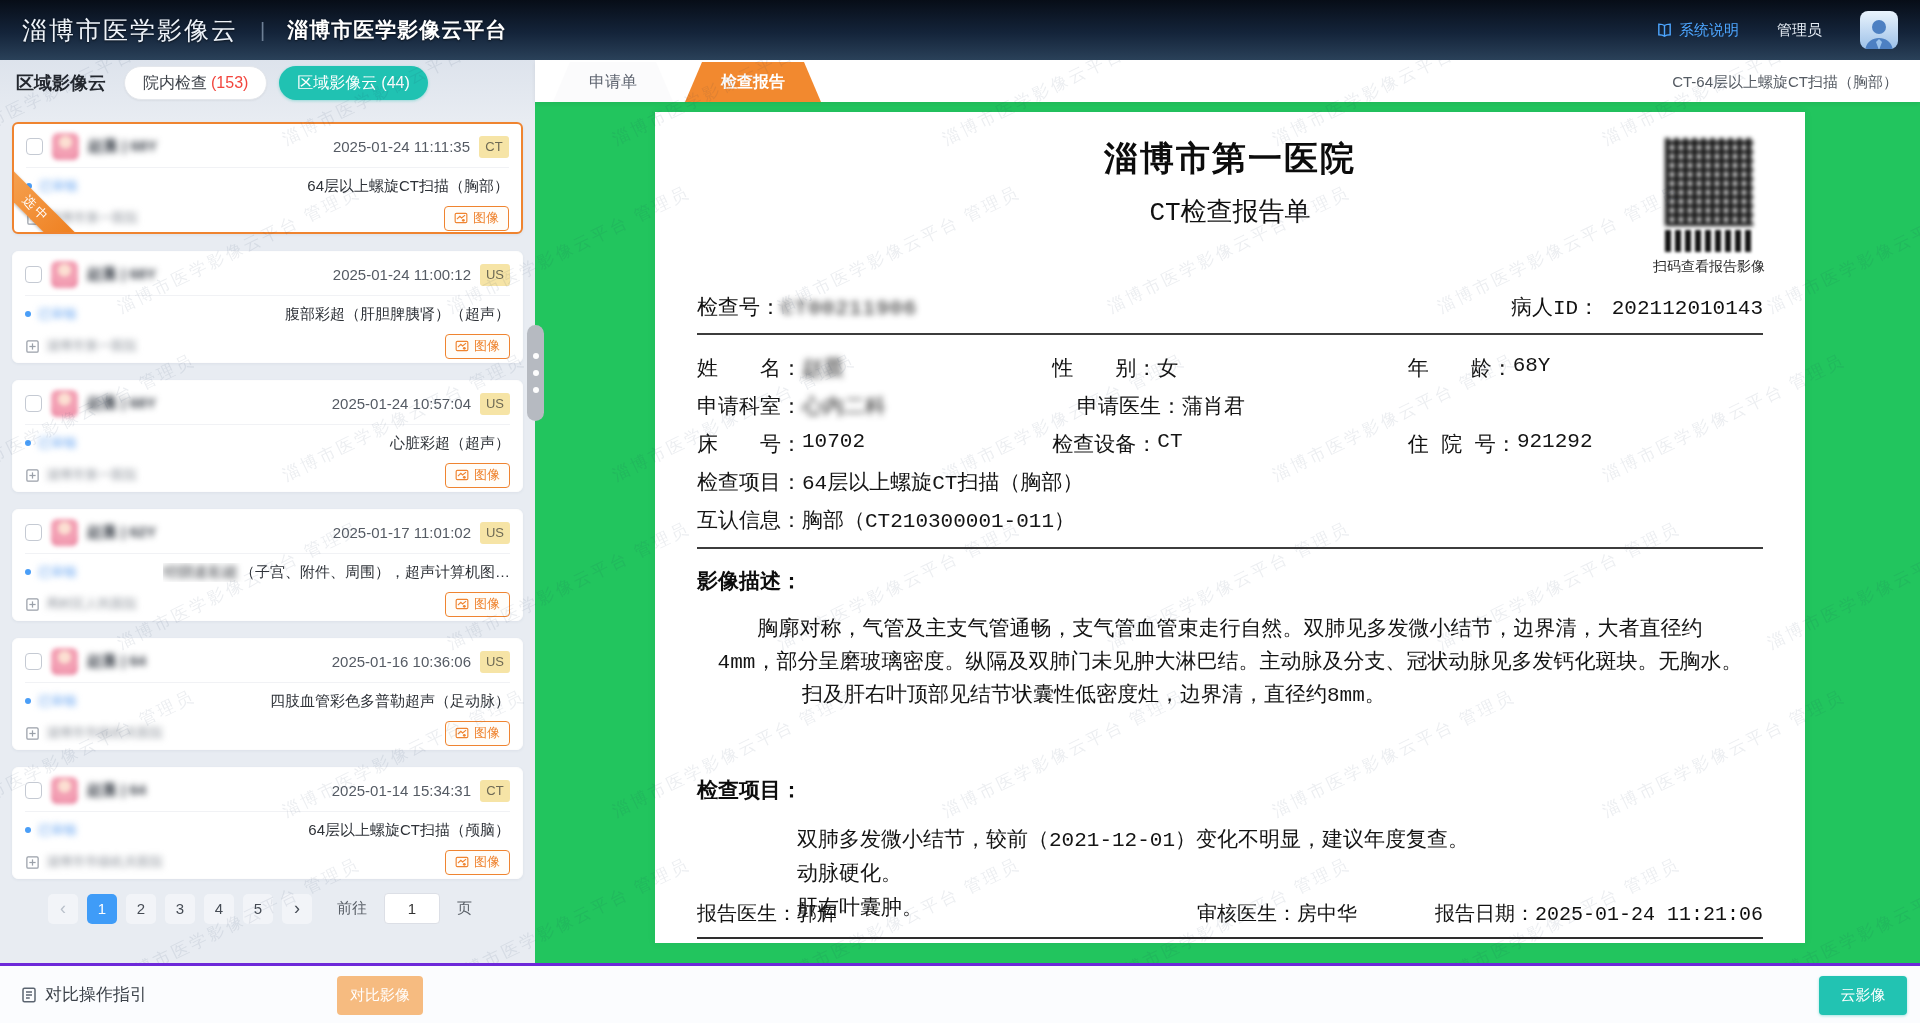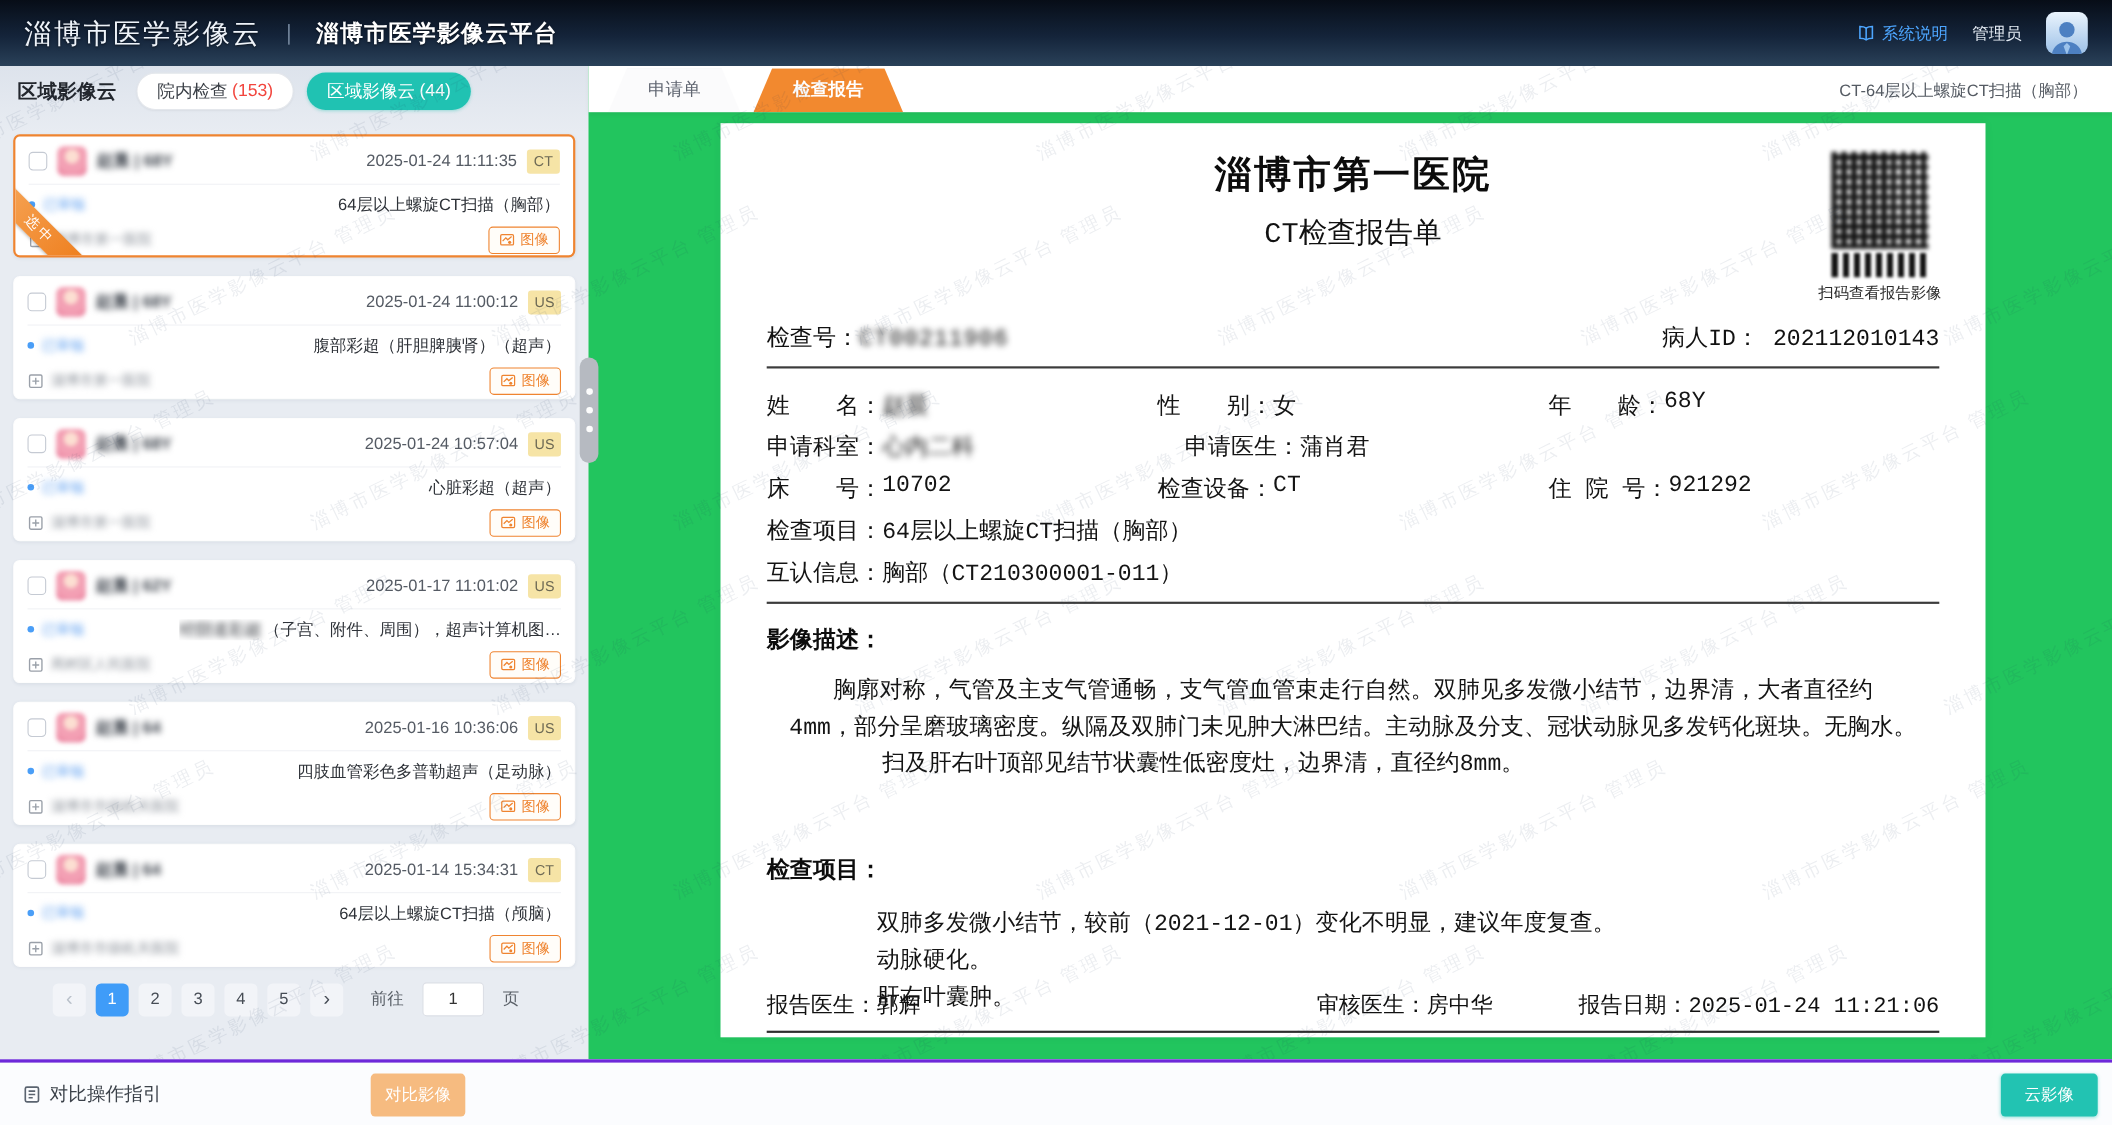--- a/index.html
+++ b/index.html
@@ -7,21 +7,21 @@
   body { font-family:"Liberation Sans","DejaVu Sans",sans-serif; background:#edf0f4; position:relative; color:#333; }
   .blur { filter:blur(3px); }
 
   
   .header { position:absolute; top:0; left:0; right:0; height:60px;
     background:linear-gradient(180deg,#070d17 0%,#14243a 55%,#2a4159 100%);
     display:flex; align-items:center; padding:0 22px; z-index:50; }
   .brand1 { font-family:"DejaVu Serif","Liberation Serif",serif; font-size:25px; color:#eef3f9; letter-spacing:2px; text-shadow:0 1px 2px rgba(0,0,0,.6); }
   .brand-sep { color:#6d7f95; font-size:20px; margin:0 22px; font-weight:200; }
   .brand2 { font-size:21px; font-weight:bold; color:#ffffff; letter-spacing:1px; text-shadow:0 1px 2px rgba(0,0,0,.6); }
-  .header-right { margin-left:auto; display:flex; align-items:center; gap:22px; }
+  .header-right { margin-left:auto; display:flex; align-items:center; gap:38px; }
   .sys-help { display:flex; align-items:center; gap:6px; color:#4da6ff; font-size:15px; cursor:pointer; }
   .user-name { color:#e6edf5; font-size:15px; }
   .avatar { width:38px; height:38px; border-radius:8px; background:linear-gradient(180deg,#eaf4fd,#9dc1e8); position:relative; overflow:hidden; }
   .avatar svg { position:absolute; left:0; top:2px; }
 
   
   .panel { position:absolute; top:60px; left:0; width:535px; bottom:60px;
     background:linear-gradient(180deg,#dde3ec 0%,#e8ecf2 60px,#e8ecf2 100%); overflow:hidden; }
   .panel-head { height:46px; display:flex; align-items:center; padding:0 16px; gap:12px; }
   .panel-title { font-size:18px; font-weight:bold; color:#23272e; margin-right:6px; }

